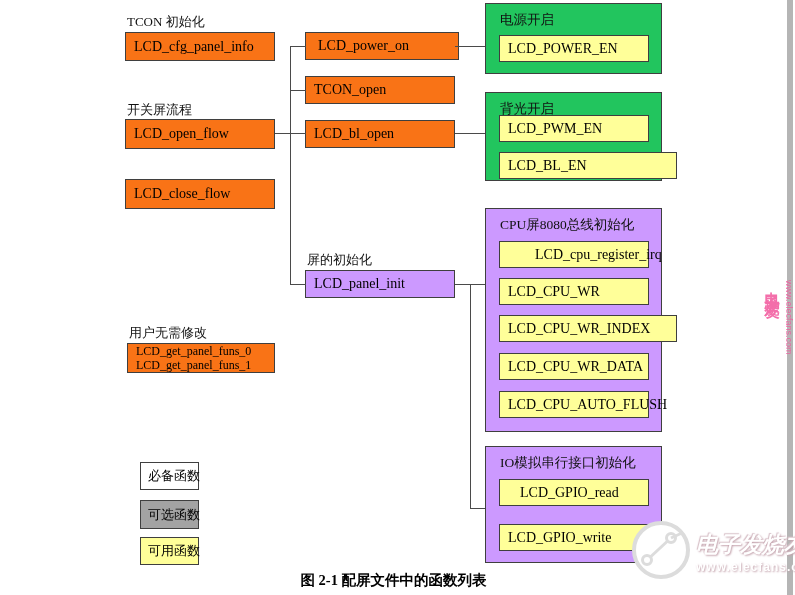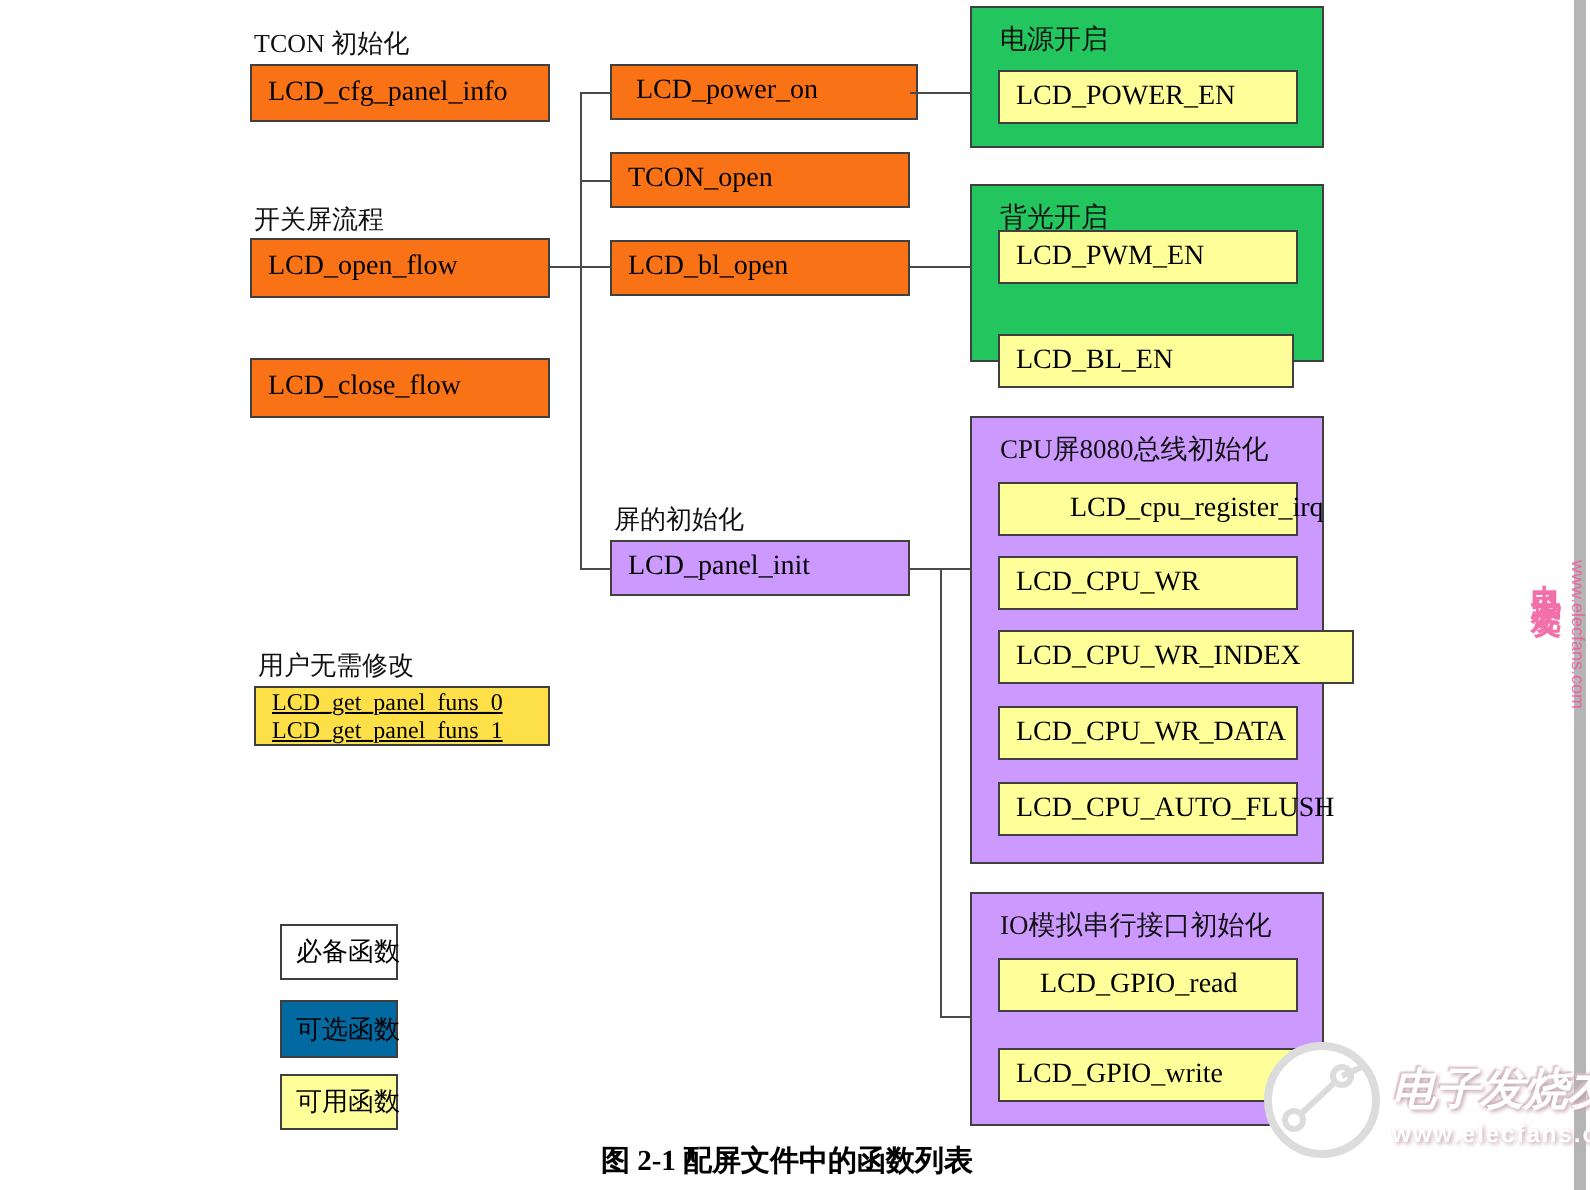--- a/index.html
+++ b/index.html
@@ -9,22 +9,22 @@
   .fnbox{position:absolute;box-sizing:border-box;border:1px solid #3f3f3f;background:#f97316;
          font-size:14px;color:#000;display:flex;align-items:center;padding-left:8px;white-space:nowrap;}
   .fnbox.purple{background:#cc99ff;}
   .fnbox.yellow{background:#ffff99;}
   .container{position:absolute;box-sizing:border-box;border:1px solid #3f3f3f;background:#22c55e;}
   .container.purple{background:#cc99ff;}
   .ctitle{position:absolute;left:14px;top:7px;font-size:13.5px;color:#111;white-space:nowrap;}
   .hline,.vline{position:absolute;background:#4a4a4a;}
   .hline{height:1px;}
   .vline{width:1px;}
-  .multibox{position:absolute;box-sizing:border-box;border:1px solid #3f3f3f;background:#fde047;
-            font-size:12px;color:#000;padding:1px 0 0 8px;line-height:13.5px;white-space:nowrap;text-decoration:underline;}
+  .multibox{position:absolute;box-sizing:border-box;border:1px solid #3f3f3f;background:#f97316;
+            font-size:12px;color:#000;padding:1px 0 0 8px;line-height:13.5px;white-space:nowrap;}
   .legend{position:absolute;box-sizing:border-box;border:1px solid #3f3f3f;background:#fff;
           font-size:13px;display:flex;align-items:center;padding-left:7px;white-space:nowrap;}
   .caption{position:absolute;left:0;top:571px;width:787px;text-align:center;
            font-size:14.5px;font-weight:bold;color:#000;}
   .scrollbar{position:absolute;left:787px;top:0;width:6px;height:595px;background:#b5b5b5;}
   
   .wm-side{position:absolute;left:762px;top:280px;display:flex;gap:3px;opacity:.85;}
   .wm-side .big{writing-mode:vertical-rl;font-size:15px;letter-spacing:3px;color:#f2569c;
                 font-weight:bold;font-family:"Liberation Sans",sans-serif;}
   .wm-side .url{writing-mode:vertical-rl;font-size:9px;color:#f2569c;
@@ -50,21 +50,21 @@
 
   <div class="fnbox" style="left:125px;top:179px;width:150px;height:30px;">LCD_close_flow</div>
 
   <div class="grouplabel" style="left:129px;top:324px;">用户无需修改</div>
   <div class="multibox" style="left:127px;top:343px;width:148px;height:30px;">
     <div>LCD_get_panel_funs_0</div>
     <div>LCD_get_panel_funs_1</div>
   </div>
 
   <div class="legend" style="left:140px;top:462px;width:59px;height:28px;background:#fff;">必备函数</div>
-  <div class="legend" style="left:140px;top:500px;width:59px;height:29px;background:#0369a1;">可选函数</div>
+  <div class="legend" style="left:140px;top:500px;width:59px;height:29px;background:#a3a3a3;">可选函数</div>
   <div class="legend" style="left:140px;top:537px;width:59px;height:28px;background:#ffff99;">可用函数</div>
 
   <div class="fnbox" style="left:305px;top:32px;width:154px;height:28px;padding-left:12px;">LCD_power_on</div>
   <div class="fnbox" style="left:305px;top:76px;width:150px;height:28px;">TCON_open</div>
   <div class="fnbox" style="left:305px;top:120px;width:150px;height:28px;">LCD_bl_open</div>
 
   <div class="grouplabel" style="left:307px;top:251px;">屏的初始化</div>
   <div class="fnbox purple" style="left:305px;top:270px;width:150px;height:28px;">LCD_panel_init</div>
 
   <div class="hline" style="left:275px;top:133px;width:31px;"></div>
@@ -79,21 +79,21 @@
   <div class="hline" style="left:470px;top:508px;width:16px;"></div>
 
   <div class="container" style="left:485px;top:3px;width:177px;height:71px;">
     <div class="ctitle">电源开启</div>
     <div class="fnbox yellow" style="left:13px;top:31px;width:150px;height:27px;">LCD_POWER_EN</div>
   </div>
 
   <div class="container" style="left:485px;top:92px;width:177px;height:89px;">
     <div class="ctitle">背光开启</div>
     <div class="fnbox yellow" style="left:13px;top:22px;width:150px;height:27px;">LCD_PWM_EN</div>
-    <div class="fnbox yellow" style="left:13px;top:74px;width:148px;height:27px;">LCD_BL_EN</div>
+    <div class="fnbox yellow" style="left:13px;top:59px;width:178px;height:27px;">LCD_BL_EN</div>
   </div>
 
   <div class="container purple" style="left:485px;top:208px;width:177px;height:224px;">
     <div class="ctitle">CPU屏8080总线初始化</div>
     <div class="fnbox yellow" style="left:13px;top:32px;width:150px;height:27px;padding-left:35px;">LCD_cpu_register_irq</div>
     <div class="fnbox yellow" style="left:13px;top:69px;width:150px;height:27px;">LCD_CPU_WR</div>
     <div class="fnbox yellow" style="left:13px;top:106px;width:178px;height:27px;">LCD_CPU_WR_INDEX</div>
     <div class="fnbox yellow" style="left:13px;top:144px;width:150px;height:27px;">LCD_CPU_WR_DATA</div>
     <div class="fnbox yellow" style="left:13px;top:182px;width:150px;height:27px;">LCD_CPU_AUTO_FLUSH</div>
   </div>

